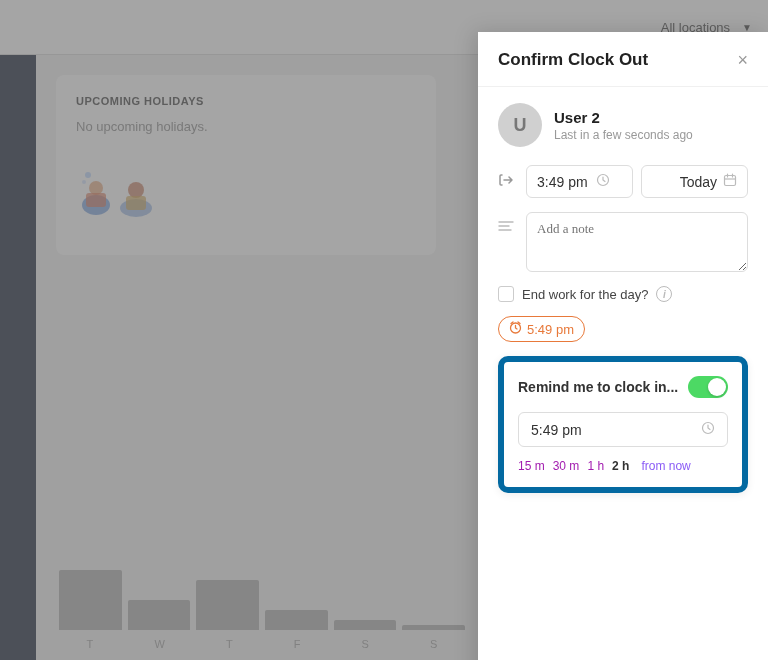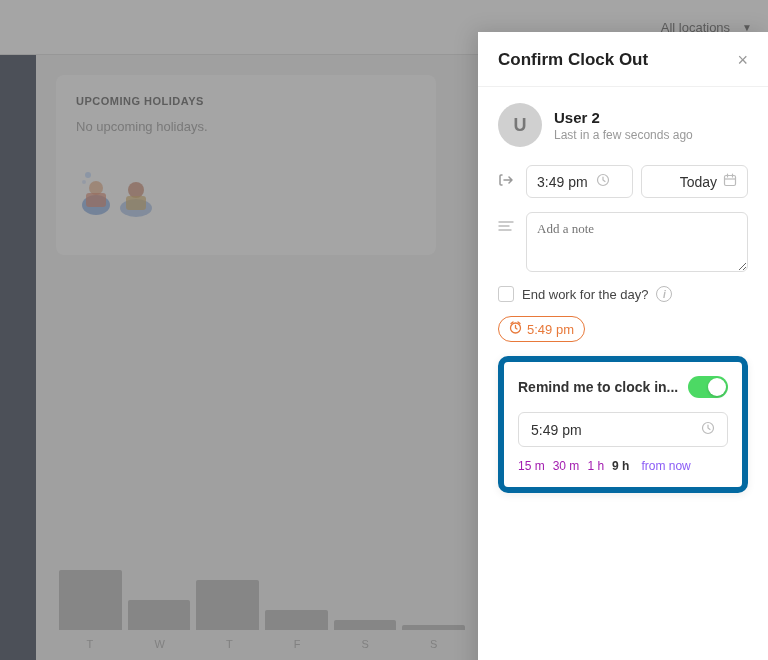--- a/index.html
+++ b/index.html
@@ -566,21 +566,21 @@
             <circle cx="7" cy="7" r="5.5" stroke="#bbb" stroke-width="1.2"></circle>
             <path d="M7 4v3l2 1.5" stroke="#bbb" stroke-width="1.2" stroke-linecap="round"></path>
           </svg>
         </span>
       </div>
 
       <div class="quick-times">
         <button class="quick-time-btn">15 m</button>
         <button class="quick-time-btn">30 m</button>
         <button class="quick-time-btn">1 h</button>
-        <button class="quick-time-btn active">9 h</button>
+        <button class="quick-time-btn active">2 h</button>
         <span class="from-now">from now</span>
       </div>
     </div>
 
   </div>
 
 
 </div>
 
 </body></html>

